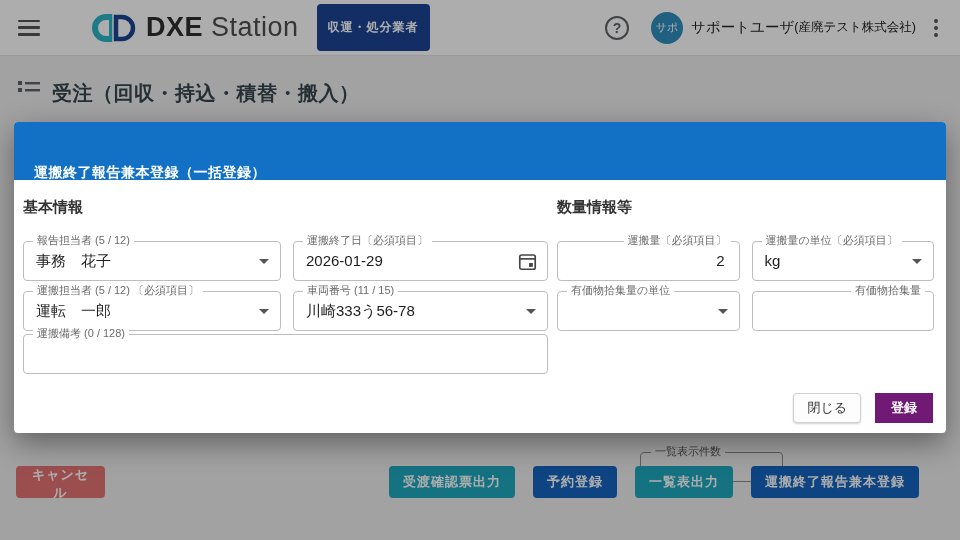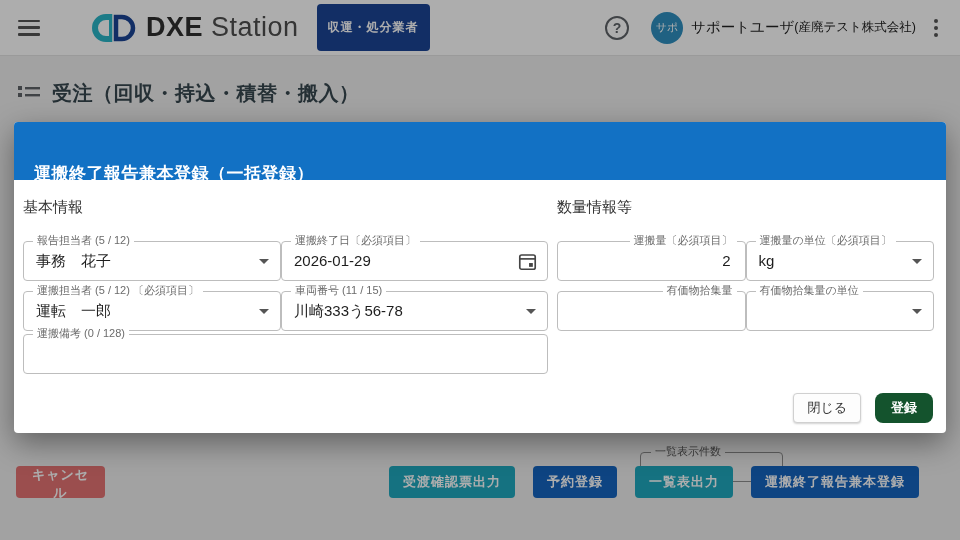--- a/index.html
+++ b/index.html
@@ -19,21 +19,21 @@
   .appbar-spacer { flex:1; }
   .help { width:24px; height:24px; border:2px solid #5f6368; border-radius:50%; color:#5f6368;
           font-size:14px; font-weight:bold; display:flex; align-items:center; justify-content:center; cursor:pointer; }
   .avatar { width:32px; height:32px; border-radius:50%; background:#3090c0; color:#fff; font-size:11px;
             display:flex; align-items:center; justify-content:center; margin:0 8px 0 22px; }
   .user-name { font-size:14.5px; color:#222; }
   .user-company { font-size:12.5px; color:#222; }
   .kebab { margin-left:14px; display:flex; flex-direction:column; gap:3px; cursor:pointer; padding:4px; }
   .kebab i { width:4px; height:4px; border-radius:50%; background:#555; }
 
-  .page-title-row { position:absolute; left:18px; top:80px; display:flex; align-items:center; gap:12px; z-index:1; }
+  .page-title-row { position:absolute; left:18px; top:80px; display:flex; align-items:flex-start; gap:12px; z-index:1; }
   .page-title { font-size:20px; font-weight:bold; color:#37474f; letter-spacing:.5px; }
 
   .list-count { position:absolute; left:640px; top:452px; width:143px; height:30px;
                 border:1px solid #8d8d8d; border-radius:4px; z-index:1; }
   .list-count label { position:absolute; top:-7px; left:10px; font-size:11px; color:#555;
                       background:#efefef; padding:0 4px; line-height:1; white-space:nowrap; }
 
   .btn { border:none; border-radius:4px; color:#fff; font-size:13px; font-weight:bold;
          height:32px; padding:0 14px; cursor:pointer; letter-spacing:1px;
          font-family:"Liberation Sans","DejaVu Sans",sans-serif; }
@@ -43,43 +43,43 @@
   .btn-blue { background:#1565c0; }
 
   
   .overlay { position:absolute; inset:0; background:rgba(0,0,0,.32); z-index:10; }
 
   
   .modal { position:absolute; left:14px; top:122px; width:932px; height:311px; background:#fff;
            border-radius:4px; box-shadow:0 10px 30px rgba(0,0,0,.4); z-index:20; overflow:visible; }
   .modal-header { height:58px; background:#1271c4; border-radius:4px 4px 0 0;
                   display:flex; align-items:center; padding:0 20px; }
-  .modal-title { color:#fff; font-size:17px; font-weight:bold; letter-spacing:.5px;margin-top:44px; }
+  .modal-title { color:#fff; font-size:14px; font-weight:bold; letter-spacing:.5px;margin-top:44px; }
   .modal-body { display:flex; padding:0 12px 0 9px; }
   .col-left { width:525px; margin-right:9px; }
   .col-right { flex:1; }
-  .sec-title { font-size:15px; font-weight:normal; color:#333; margin:18px 0 24px 0; }
-  .frow { display:flex; margin-bottom:10px; }
+  .sec-title { font-size:15px; font-weight:bold; color:#333; margin:18px 0 24px 0; }
+  .frow { display:flex; gap:12px; margin-bottom:10px; }
   .frow.tight { margin-bottom:3px; }
   .fld { position:relative; height:40px; border:1px solid #bdbdbd; border-radius:4px; background:#fff; }
   .fld .flabel { position:absolute; top:-7px; left:9px; font-size:11px; color:#6b6b6b;
                  background:#fff; padding:0 4px; line-height:1; white-space:nowrap; }
   .fld.label-right .flabel { left:auto; right:8px; }
   .fld .fvalue { padding:0 12px; line-height:37px; font-size:15px; color:#1d1d1d; white-space:nowrap;
                  overflow:hidden; }
   .fld.num .fvalue { text-align:right; padding-right:14px; }
   .w258 { width:258px; } .grow { flex:1; }
   .arrow { position:absolute; right:11px; top:17px; width:0; height:0;
            border-left:5px solid transparent; border-right:5px solid transparent; border-top:5px solid #555; }
   .cal { position:absolute; right:10px; top:10px; }
   .modal-footer { position:absolute; right:13px; bottom:10px; display:flex; gap:14px; }
   .btn-close { height:30px; padding:0 13px; background:#fdfdfd; border:1px solid #d0d0d0; border-radius:4px;
                color:#333; font-size:13px; cursor:pointer; box-shadow:0 1px 2px rgba(0,0,0,.18);
                font-family:"Liberation Sans","DejaVu Sans",sans-serif; }
-  .btn-submit { height:30px; padding:0 16px; background:#14532d; border:none; border-radius:8px;
+  .btn-submit { height:30px; padding:0 16px; background:#701a75; border:none; border-radius:0;
                 color:#fff; font-size:13px; font-weight:bold; cursor:pointer;
                 font-family:"Liberation Sans","DejaVu Sans",sans-serif; }
 </style>
 </head>
 <body>
 
 <header class="appbar">
   <div class="hamburger">
       <span></span>
       <span></span>
@@ -179,29 +179,29 @@
           <span class="flabel">運搬量〔必須項目〕</span>
           <div class="fvalue">2</div>
         </div>
         <div class="fld grow">
           <span class="flabel">運搬量の単位〔必須項目〕</span>
           <div class="fvalue">kg</div>
           <span class="arrow"></span>
         </div>
       </div>
       <div class="frow">
+        <div class="fld grow">
+          <span class="flabel">有価物拾集量の単位</span>
+          <div class="fvalue"></div>
+          <span class="arrow"></span>
+        </div>
         <div class="fld grow num label-right">
           <span class="flabel">有価物拾集量</span>
           <div class="fvalue"></div>
         </div>
-        <div class="fld grow">
-          <span class="flabel">有価物拾集量の単位</span>
-          <div class="fvalue"></div>
-          <span class="arrow"></span>
-        </div>
       </div>
     </div>
   </div>
   <div class="modal-footer">
     <button class="btn-close">閉じる</button>
     <button class="btn-submit">登録</button>
   </div>
 </div>
 
 </body></html>

